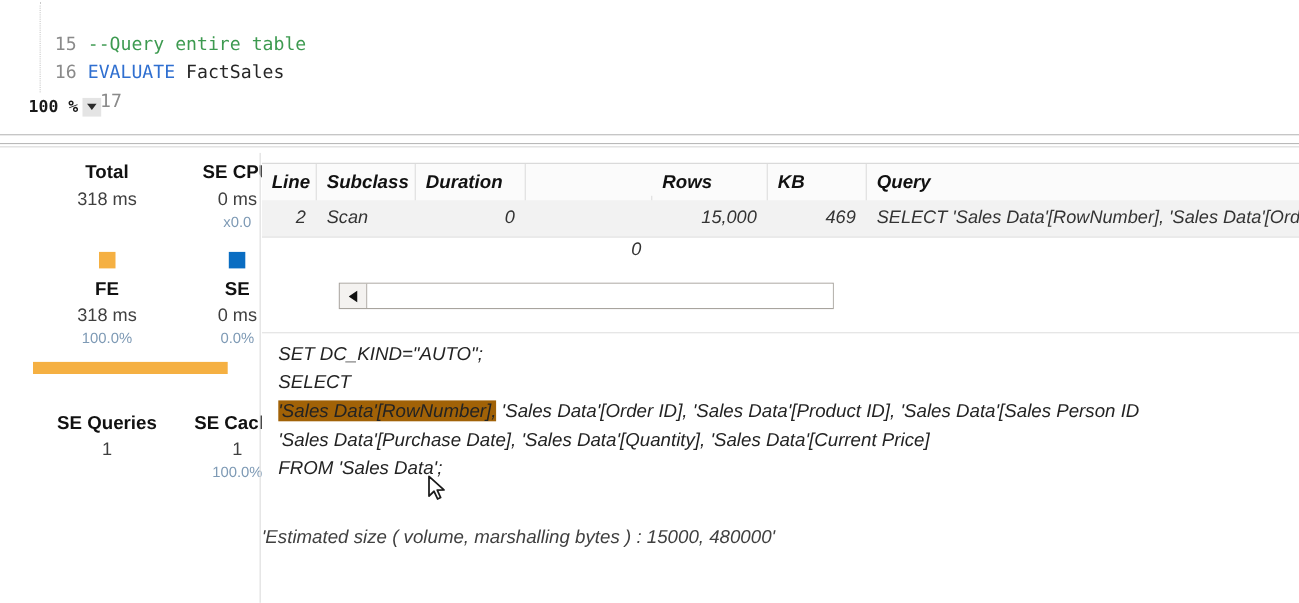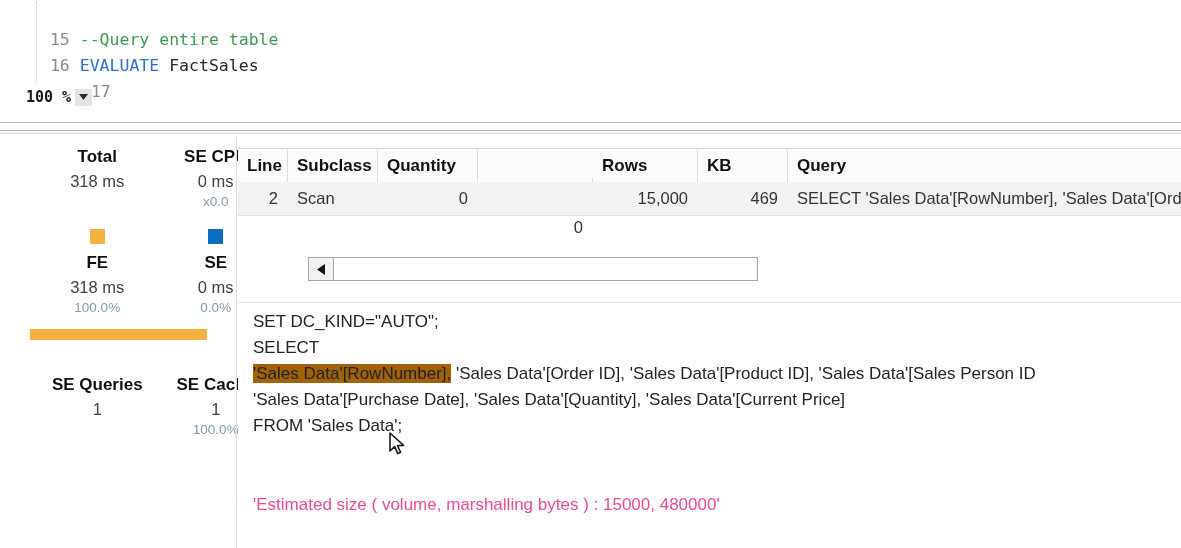--- a/index.html
+++ b/index.html
@@ -172,20 +172,21 @@
   }
 
   
   #results {
     position: absolute;
     left: 238px; top: 139px;
     width: 943px;
     height: 409px;
     background: #ffffff;
     overflow: hidden;
+    font-style: italic;
   }
 
   #grid-head {
     position: absolute;
     left: 0; top: 9px;
     width: 943px;
     height: 34px;
     background: #fbfbfb;
     border-top: 1px solid #d6d6d6;
     border-bottom: 1px solid #d6d6d6;
@@ -277,26 +278,25 @@
     color: #232323;
     line-height: 26px;
     white-space: pre;
     padding-left: 15px;
   }
   .hl {
     background: #a16207;
   }
   #sql-estimated {
     position: absolute;
-    left: 0; top: 353px;
+    left: 0; top: 337px;
     font-size: 17px;
-    color: #ec4899;
+    color: #404040;
     line-height: 26px;
     white-space: pre;
-    padding-left: 15px;
   }
 
   
   #mouse-cursor {
     position: absolute;
     left: 389px; top: 432px;
     width: 20px; height: 26px;
     pointer-events: none;
   }
 </style>
@@ -386,21 +386,21 @@
   </div>
 
   <div id="metrics-right-edge"></div>
 </div>
 
 <div id="results">
 
   <div id="grid-head">
     <div class="hcell c-line">Line</div>
     <div class="hcell c-subclass">Subclass</div>
-    <div class="hcell c-duration">Quantity</div>
+    <div class="hcell c-duration">Duration</div>
     <div class="hcell c-cpu">CPU</div>
     <div class="hcell c-rows">Rows</div>
     <div class="hcell c-kb">KB</div>
     <div class="hcell c-query">Query</div>
   </div>
 
   <div id="grid-row">
     <div class="dcell num c-line">2</div>
     <div class="dcell txt c-subclass">Scan</div>
     <div class="dcell num c-duration">0</div>

